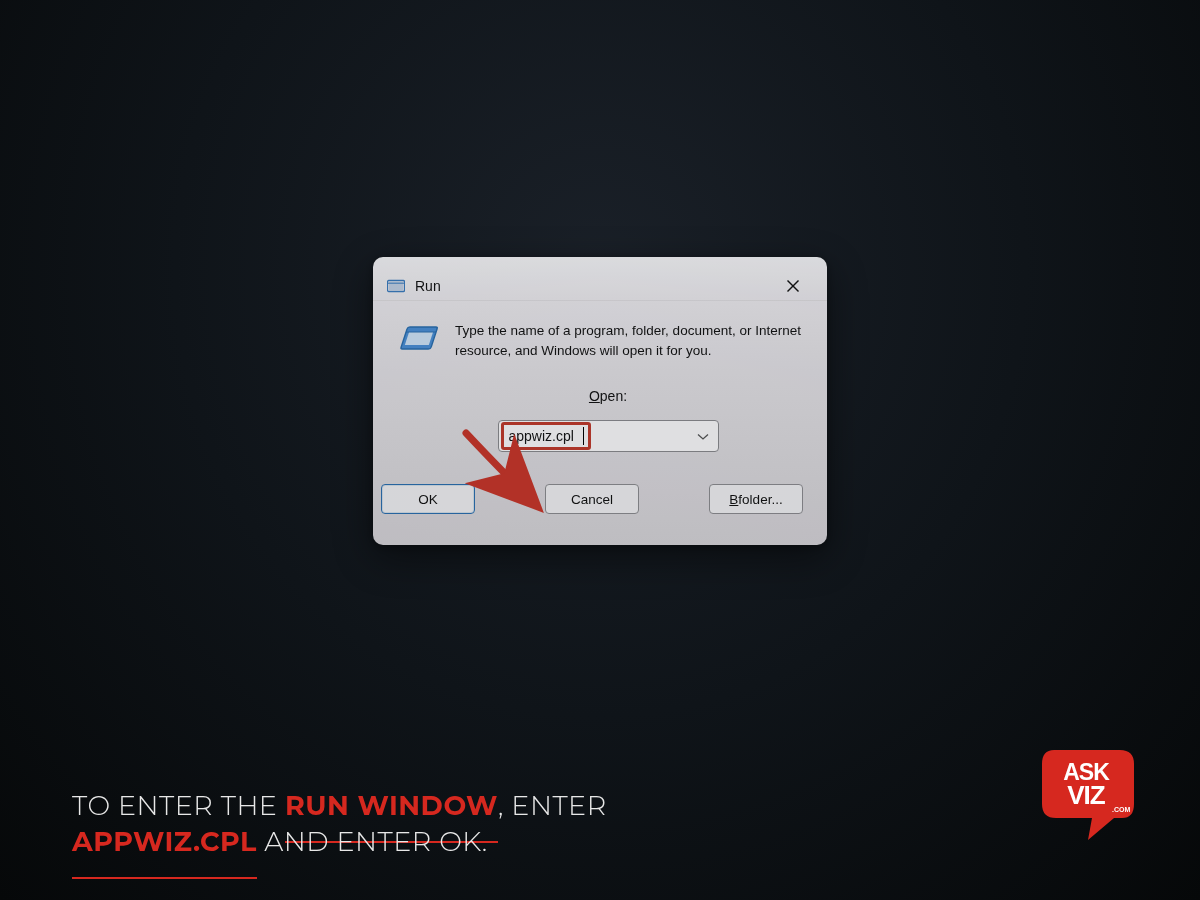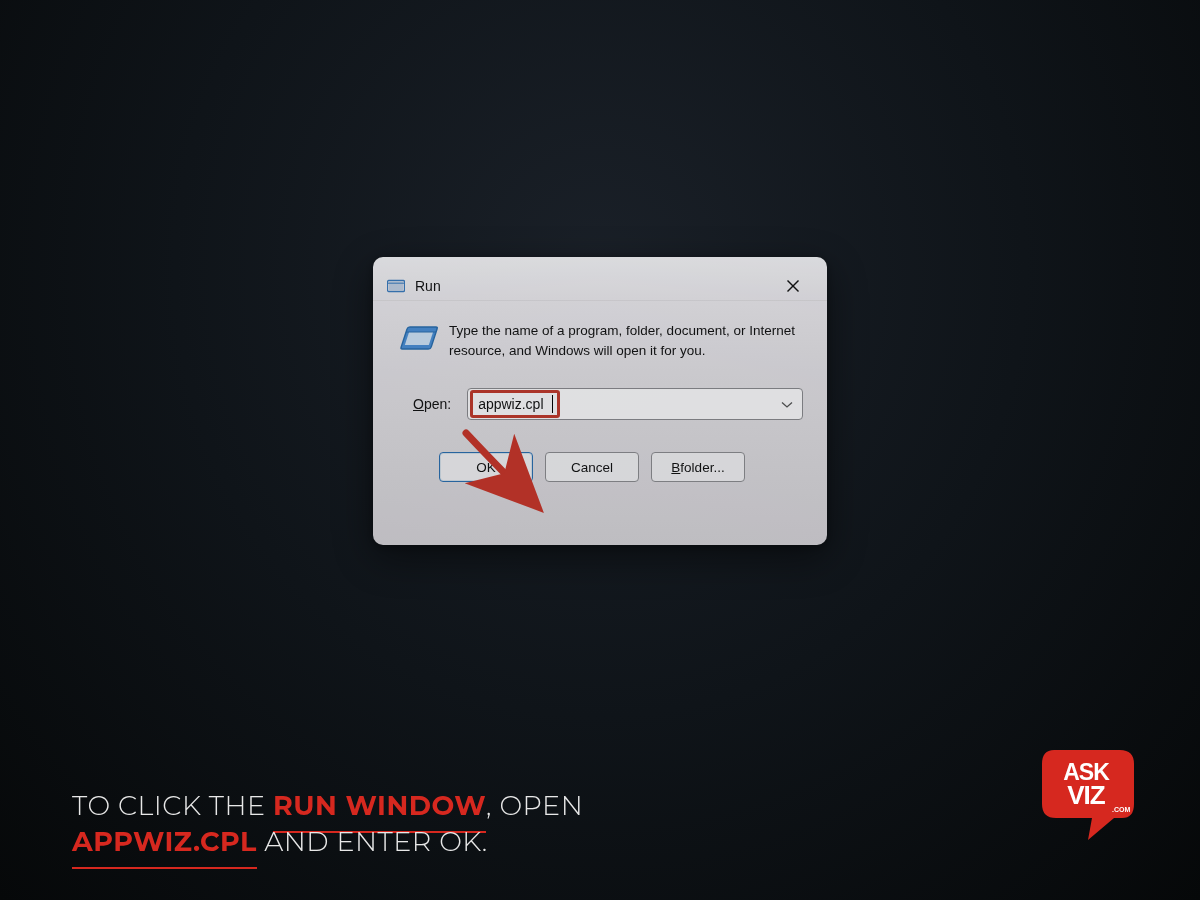--- a/index.html
+++ b/index.html
@@ -53,40 +53,41 @@
     align-items: center;
     justify-content: center;
     cursor: pointer;
     border-radius: 4px;
   }
   .close-btn svg { display: block; }
 
   .dialog-body {
     padding: 20px 24px 8px 24px;
     display: flex;
-    gap: 12px;
+    gap: 18px;
   }
   .body-icon {
     width: 40px;
     height: 34px;
     margin-top: 2px;
     flex-shrink: 0;
   }
   .body-icon svg { display: block; }
   .body-text {
     font-size: 13.5px;
     line-height: 1.45;
     color: #111;
   }
 
   .open-row {
     display: flex;
     align-items: center;
     padding: 20px 24px 0 40px;
     gap: 16px;
+    flex-direction: column;
   }
   .open-label {
     font-size: 14px;
     color: #111;
   }
   .open-label .ul { text-decoration: underline; }
   .combo-wrap {
     flex: 1;
     position: relative;
   }
@@ -122,21 +123,21 @@
     position: absolute;
     left: 85px;
     top: 7px;
     width: 1px;
     height: 18px;
     background: #000;
   }
 
   .button-row {
     display: flex;
-    justify-content: center;
+    justify-content: space-between;
     gap: 12px;
     padding: 32px 24px 0 8px;
   }
   .win-btn {
     min-width: 94px;
     height: 30px;
     background: #f1f1f3;
     border: 1px solid #8c8c90;
     border-radius: 4px;
     font-size: 13.5px;
@@ -175,21 +176,21 @@
     letter-spacing: 0.5px;
     line-height: 1.35;
     color: #e8e8e8;
     font-weight: 300;
     font-family: "Montserrat", "Segoe UI", Arial, sans-serif;
   }
   .caption-line .em {
     color: #d6281f;
     font-weight: 700;
     border-bottom: 2px solid #d6281f;
-    padding-bottom: 9px;
+    padding-bottom: 19px;
   }
 
   
   .logo {
     position: absolute;
     right: 58px;
     bottom: 50px;
     width: 108px;
     height: 108px;
   }
@@ -265,21 +266,21 @@
       <marker id="ah" markerWidth="12" markerHeight="12" refX="9" refY="5" orient="auto">
         <path d="M0 0 L11 5 L0 10 L3 5 Z" fill="#b23127"></path>
       </marker>
     </defs>
     <path d="M 18 8 Q 48 40 86 78" fill="none" stroke="#b23127" stroke-width="7" marker-end="url(#ah)" stroke-linecap="round"></path>
   </svg>
 </div>
 
 <div class="caption">
   <div class="caption-line">
-    <span>TO CLICK THE </span><span class="em">RUN WINDOW</span><span>, OPEN </span><br>
+    <span>TO ENTER THE </span><span class="em">RUN WINDOW</span><span>, ENTER </span><br>
     <span class="em">APPWIZ.CPL</span><span> AND ENTER OK.</span>
   </div>
 </div>
 
 <div class="logo">
   <svg width="108" height="108" viewBox="0 0 108 108">
     <path d="M 20 8 
              Q 8 8 8 22
              L 8 62
              Q 8 76 22 76

